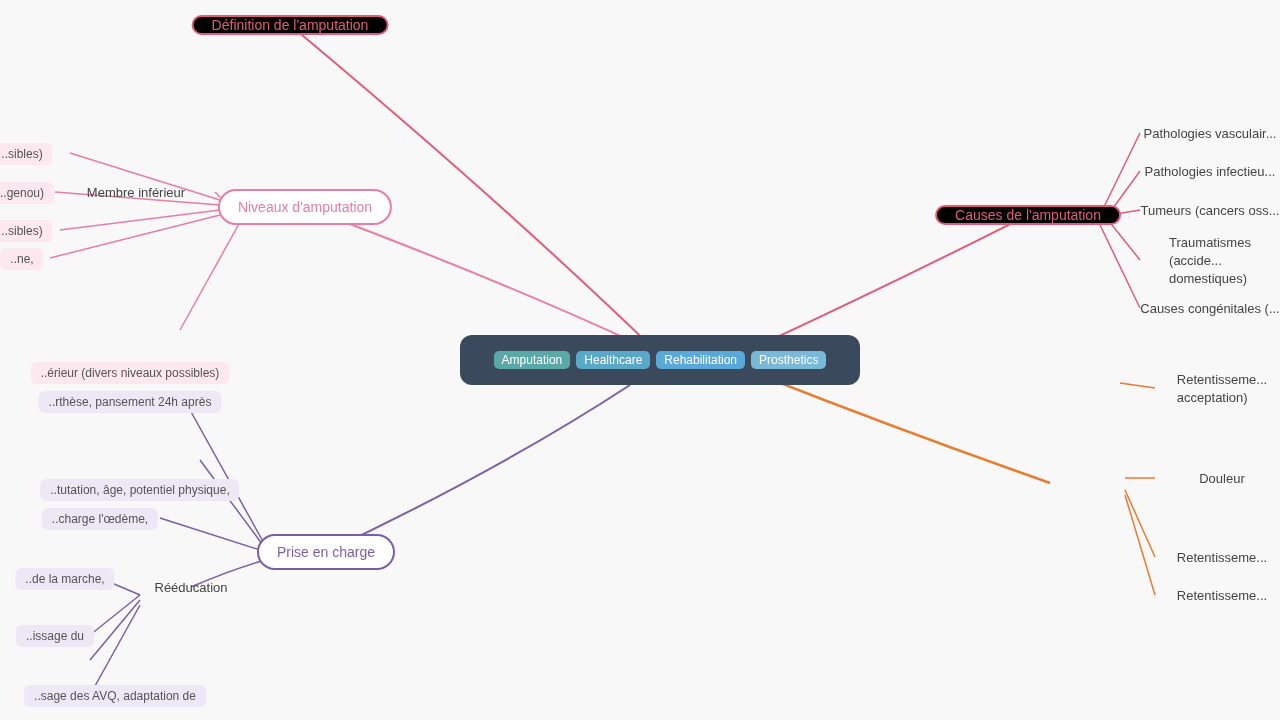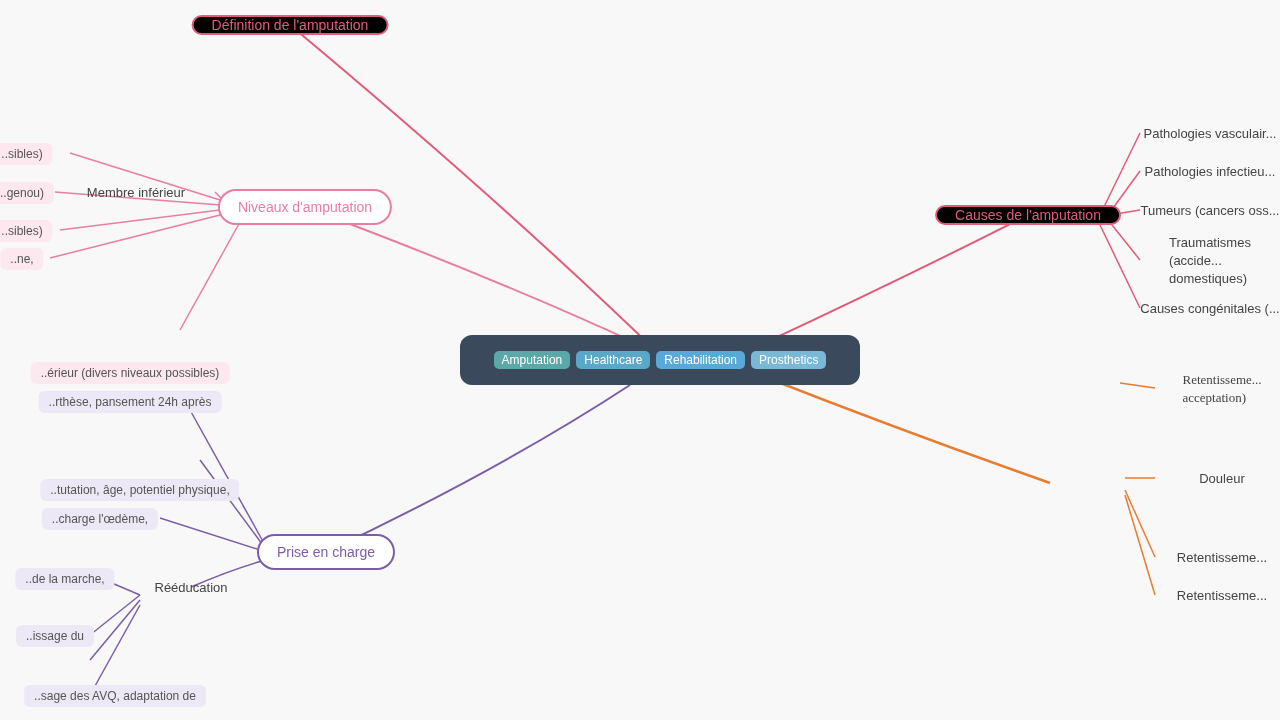--- a/index.html
+++ b/index.html
@@ -235,21 +235,21 @@
   <div class="node" style="left: 1210px; top: 210px;">
     <span class="leaf-text">Tumeurs (cancers oss...</span>
   </div>
   <div class="node" style="left: 1210px; top: 260px;">
     <span class="leaf-text" style="white-space:normal;max-width:180px;text-align:right;">Traumatismes (accide... domestiques)</span>
   </div>
   <div class="node" style="left: 1210px; top: 308px;">
     <span class="leaf-text">Causes congénitales (...</span>
   </div>
 
-  <div class="node" style="left: 1222px; top: 388px; font-family: Liberation Serif, serif;">
+  <div class="node" style="left: 1222px; top: 388px;">
     <span class="leaf-text" style="white-space:normal;max-width:140px;text-align:right;">Retentisseme... acceptation)</span>
   </div>
   <div class="node" style="left: 1222px; top: 478px;">
     <span class="leaf-text">Douleur</span>
   </div>
   <div class="node" style="left: 1222px; top: 557px;">
     <span class="leaf-text">Retentisseme...</span>
   </div>
   <div class="node" style="left: 1222px; top: 595px;">
     <span class="leaf-text">Retentisseme...</span>

